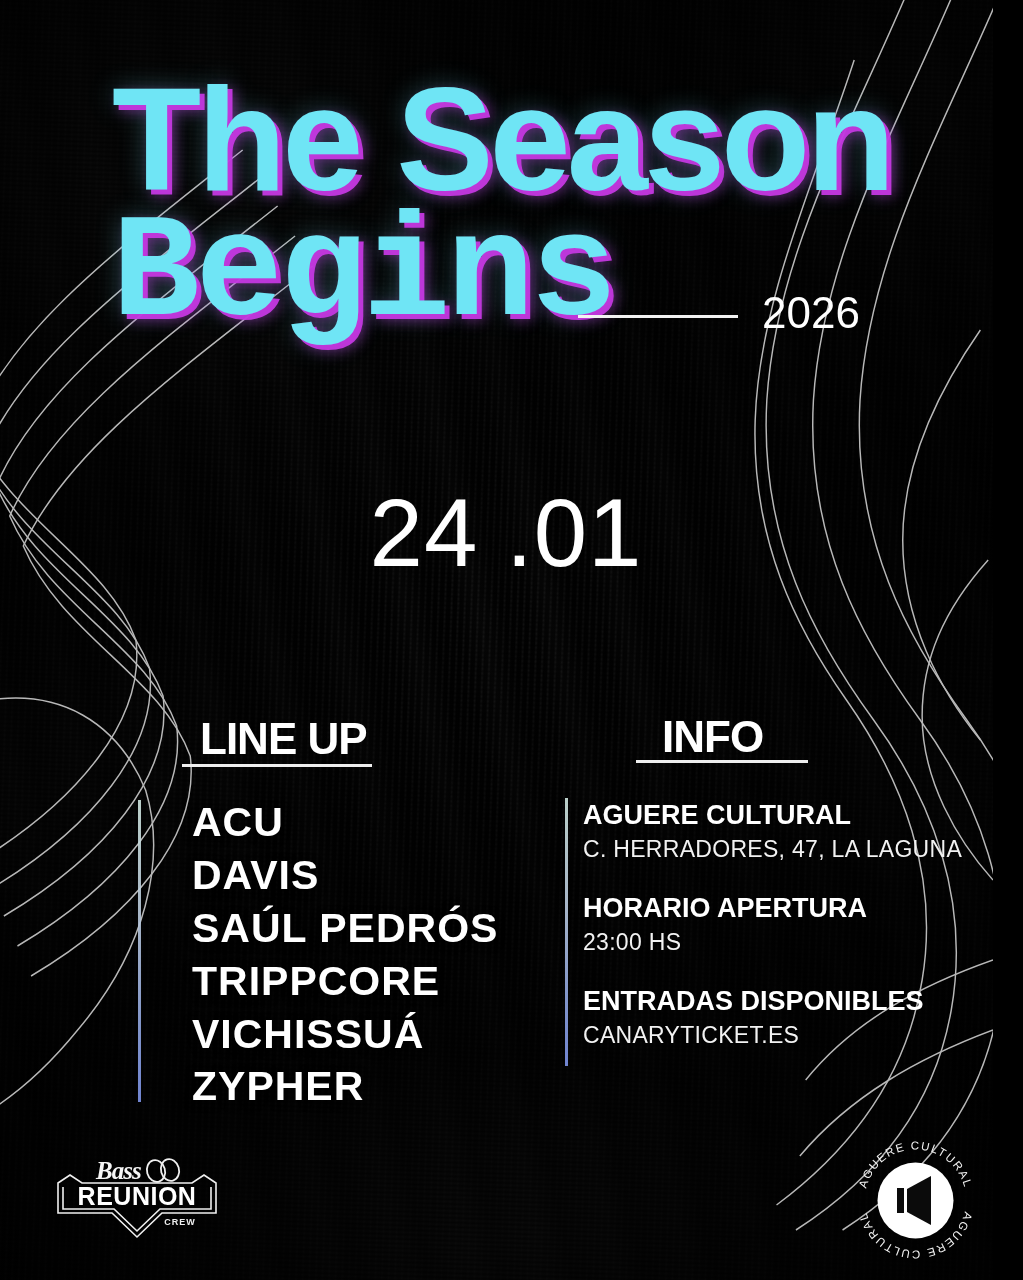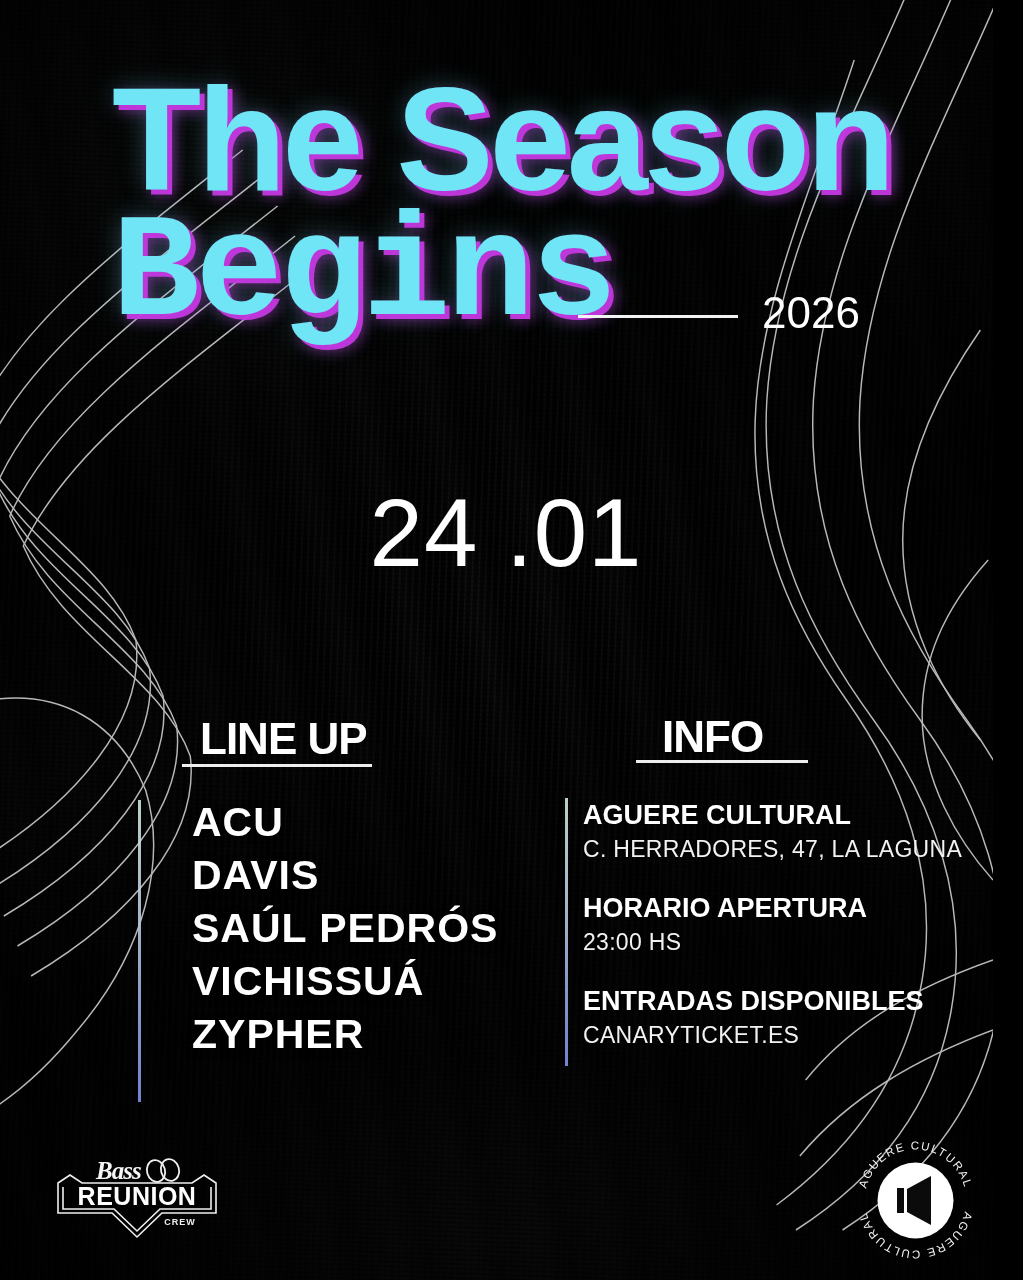--- a/index.html
+++ b/index.html
@@ -240,20 +240,21 @@
     <div class="date">24 .01</div>
 
     <div class="sec-head" id="lineup-head">LINE UP</div>
     <div class="sec-rule" id="lineup-rule"></div>
     <div class="vbar" id="lineup-bar"></div>
 
     <div class="lineup-list">
       <div class="lineup-item">ACU</div>
       <div class="lineup-item">DAVIS</div>
       <div class="lineup-item">SAÚL PEDRÓS</div>
+      <div class="lineup-item">TRIPPCORE</div>
       <div class="lineup-item">VICHISSUÁ</div>
       <div class="lineup-item">ZYPHER</div>
     </div>
 
     <div class="sec-head" id="info-head">INFO</div>
     <div class="sec-rule" id="info-rule"></div>
     <div class="vbar" id="info-bar"></div>
 
     <div class="info-block">
       <div class="info-group">

